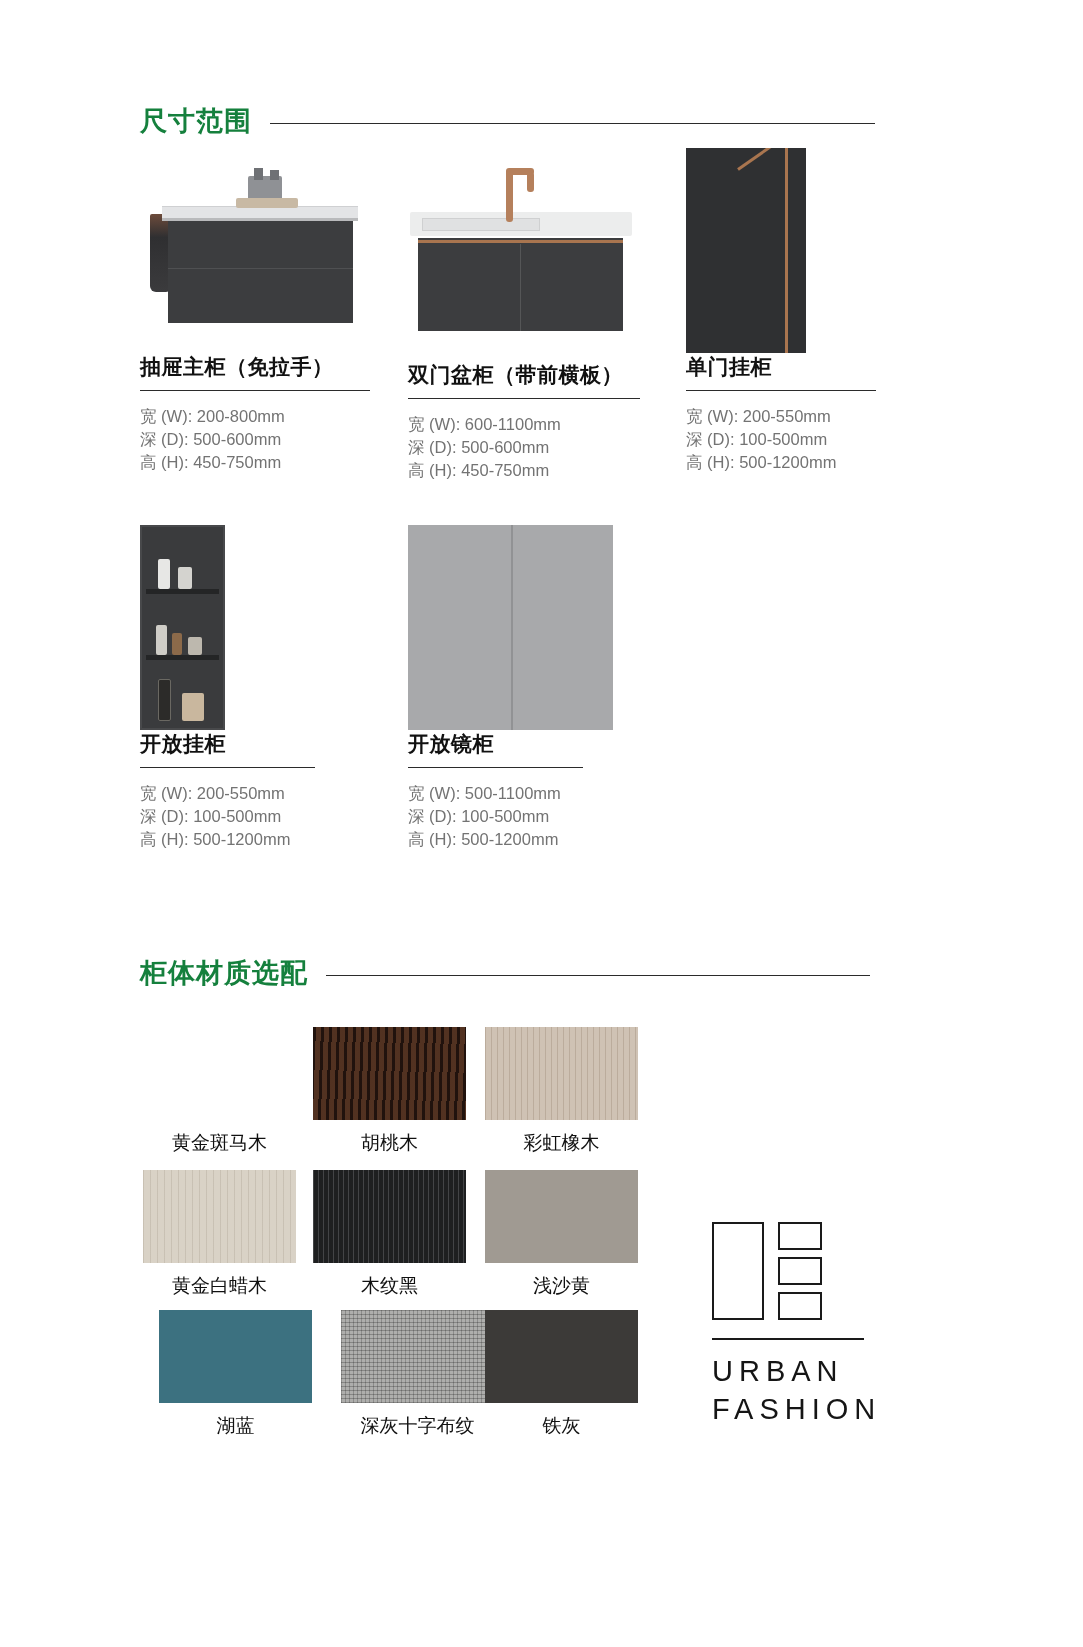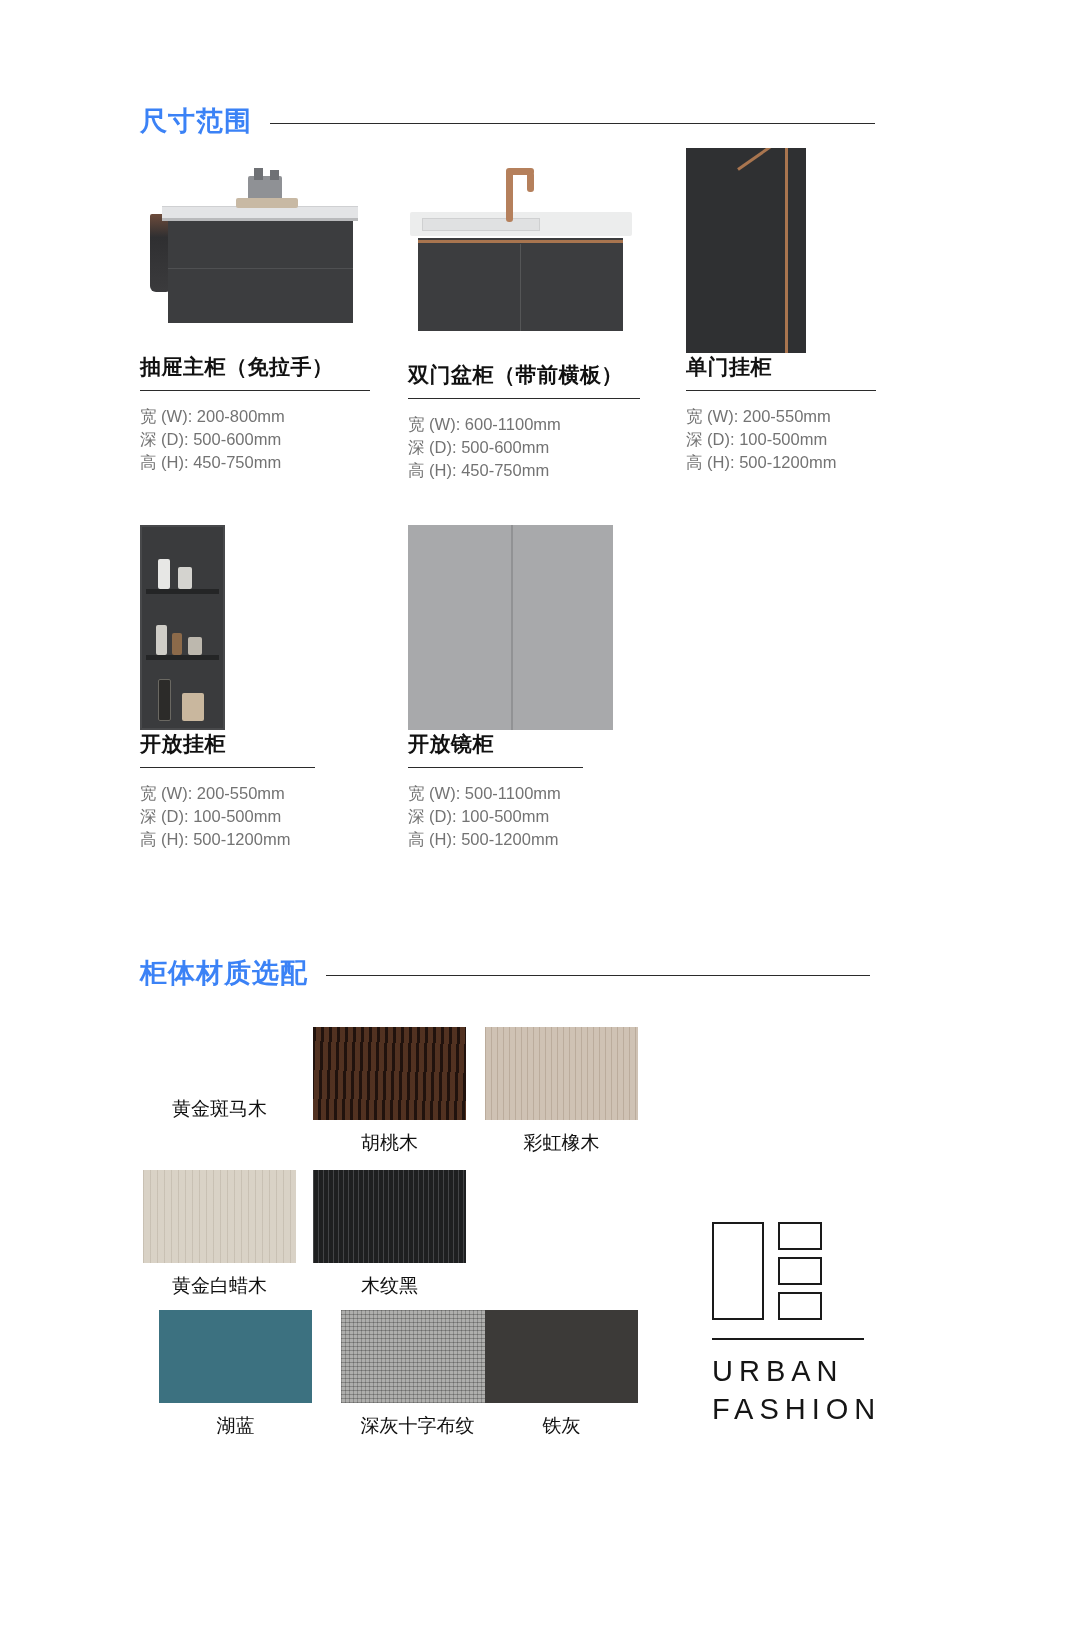--- a/index.html
+++ b/index.html
@@ -21,21 +21,21 @@
     position: absolute;
     display: flex;
     align-items: center;
     width: 730px;
   }
   .section-head .title {
     font-size: 27px;
     font-weight: bold;
     letter-spacing: 1px;
     white-space: nowrap;
-    color: #3b82f6;
+    color: #15803d;
   }
   .section-head .rule {
     flex: 1;
     height: 1px;
     background: #2b2b2b;
     margin-left: 18px;
     margin-top: 4px;
   }
 
   
@@ -226,21 +226,21 @@
       <div>深 (D): 100-500mm</div>
       <div>高 (H): 500-1200mm</div>
     </div>
   </div>
 
   <div class="section-head" style="left:140px; top:955px; width:730px;">
     <span class="title">柜体材质选配</span>
     <span class="rule"></span>
   </div>
 
-  <div class="swatch" style="left:143px; top:993px;font-family:Liberation Serif, serif;">
+  <div class="swatch" style="left:143px; top:1027px;font-family:Liberation Serif, serif;">
     <div class="chip" style="background:
            repeating-linear-gradient(90deg, rgba(120,75,35,.30) 0 2px, rgba(255,255,255,0) 2px 7px),
            linear-gradient(90deg,#d2a濃 0%,#c99a63 100%),
            #c99a63;"></div>
     <div class="label">黄金斑马木</div>
   </div>
   <div class="swatch" style="left:313px; top:1027px;">
     <div class="chip" style="background:
            repeating-linear-gradient(92deg, rgba(0,0,0,.45) 0 3px, rgba(150,100,60,.25) 3px 8px),
            #3b2118;"></div>
@@ -257,20 +257,24 @@
     <div class="chip" style="background:
            repeating-linear-gradient(90deg, rgba(170,160,145,.35) 0 1px, rgba(255,255,255,0) 1px 7px),
            #d9d2c6;"></div>
     <div class="label">黄金白蜡木</div>
   </div>
   <div class="swatch" style="left:313px; top:1170px;">
     <div class="chip" style="background:
            repeating-linear-gradient(90deg, rgba(255,255,255,.10) 0 1px, rgba(0,0,0,.35) 1px 5px),
            #2e2f31;"></div>
     <div class="label">木纹黑</div>
+  </div>
+  <div class="swatch" style="left:485px; top:1170px;">
+    <div class="chip" style="background:#a09a92;"></div>
+    <div class="label">浅沙黄</div>
   </div>
 
   <div class="swatch" style="left:143px; top:1310px;padding-left:16px;">
     <div class="chip" style="background:#3c7180;"></div>
     <div class="label">湖蓝</div>
   </div>
   <div class="swatch" style="left:313px; top:1310px;padding-left:28px;">
     <div class="chip" style="background:
            repeating-linear-gradient(0deg, rgba(60,60,60,.30) 0 1px, rgba(255,255,255,.10) 1px 4px),
            repeating-linear-gradient(90deg, rgba(60,60,60,.30) 0 1px, rgba(255,255,255,.10) 1px 4px),

